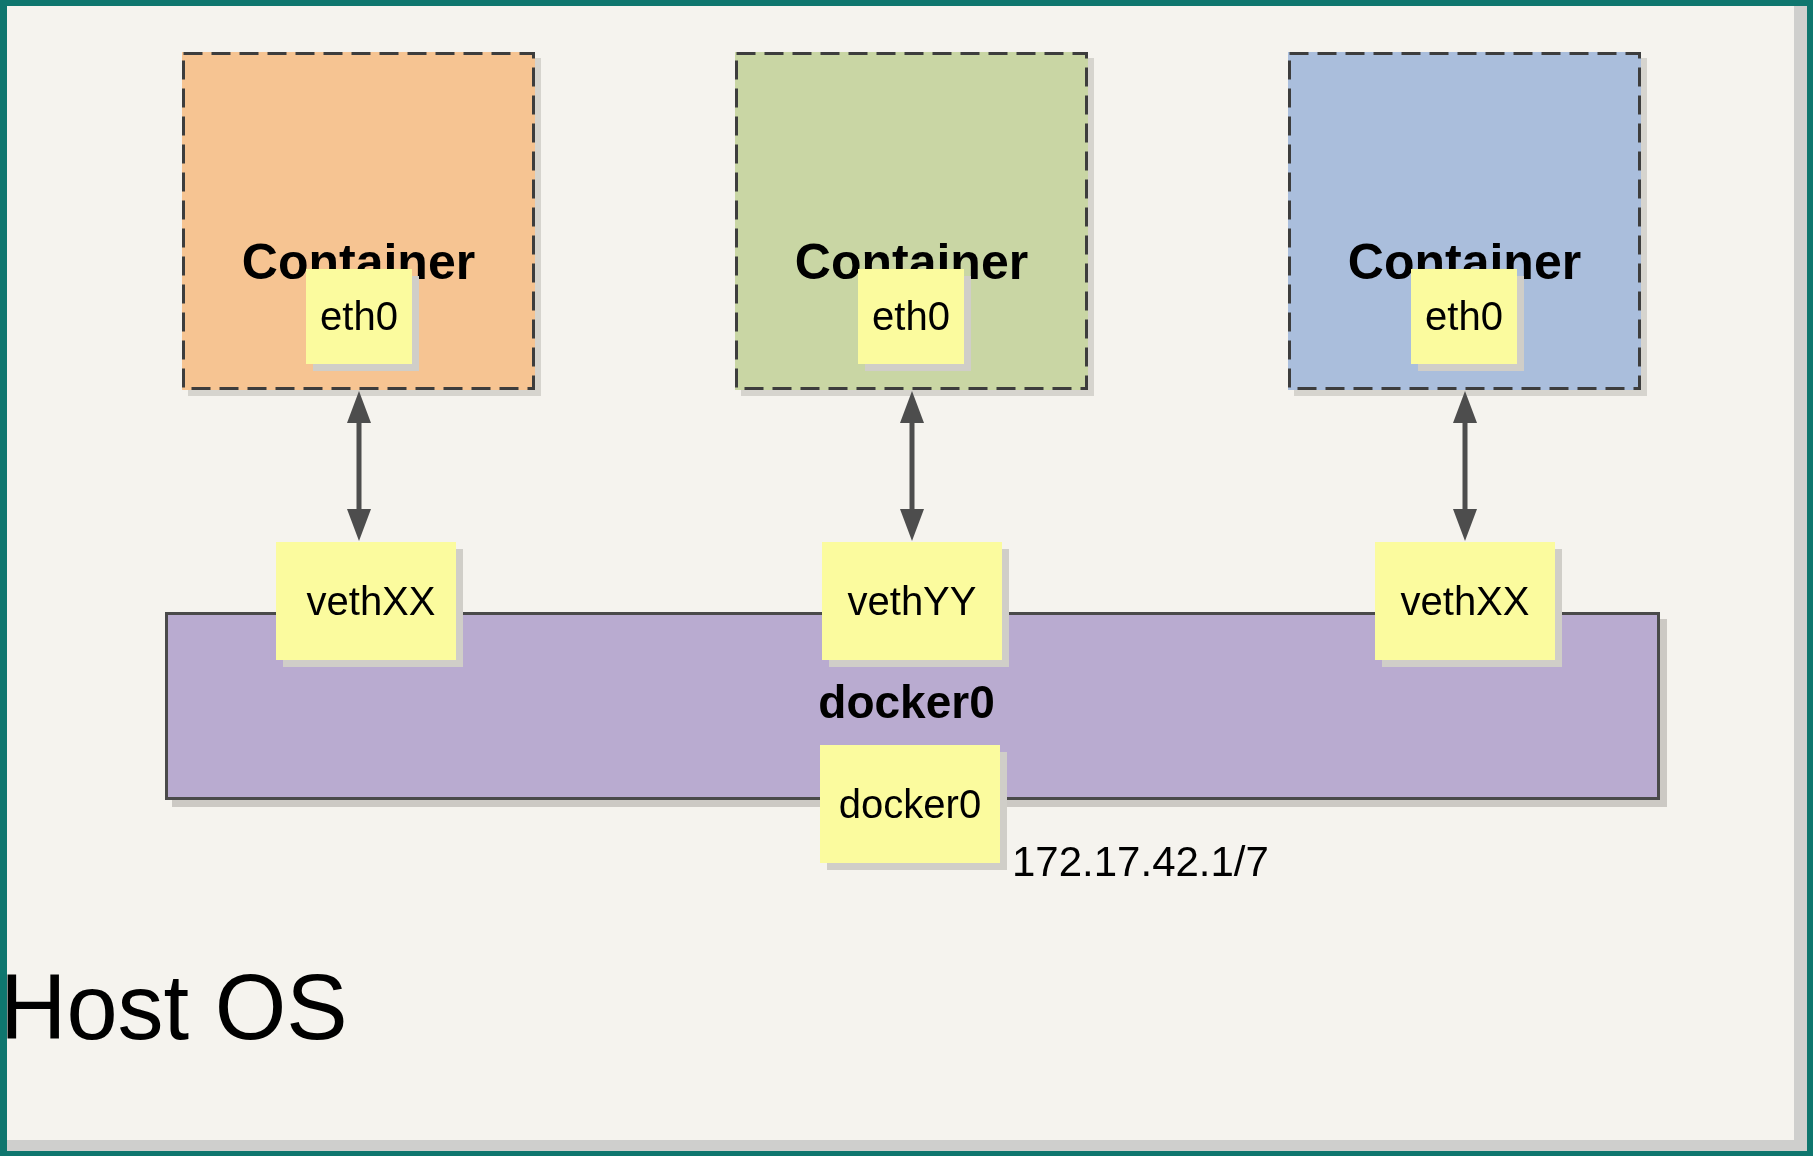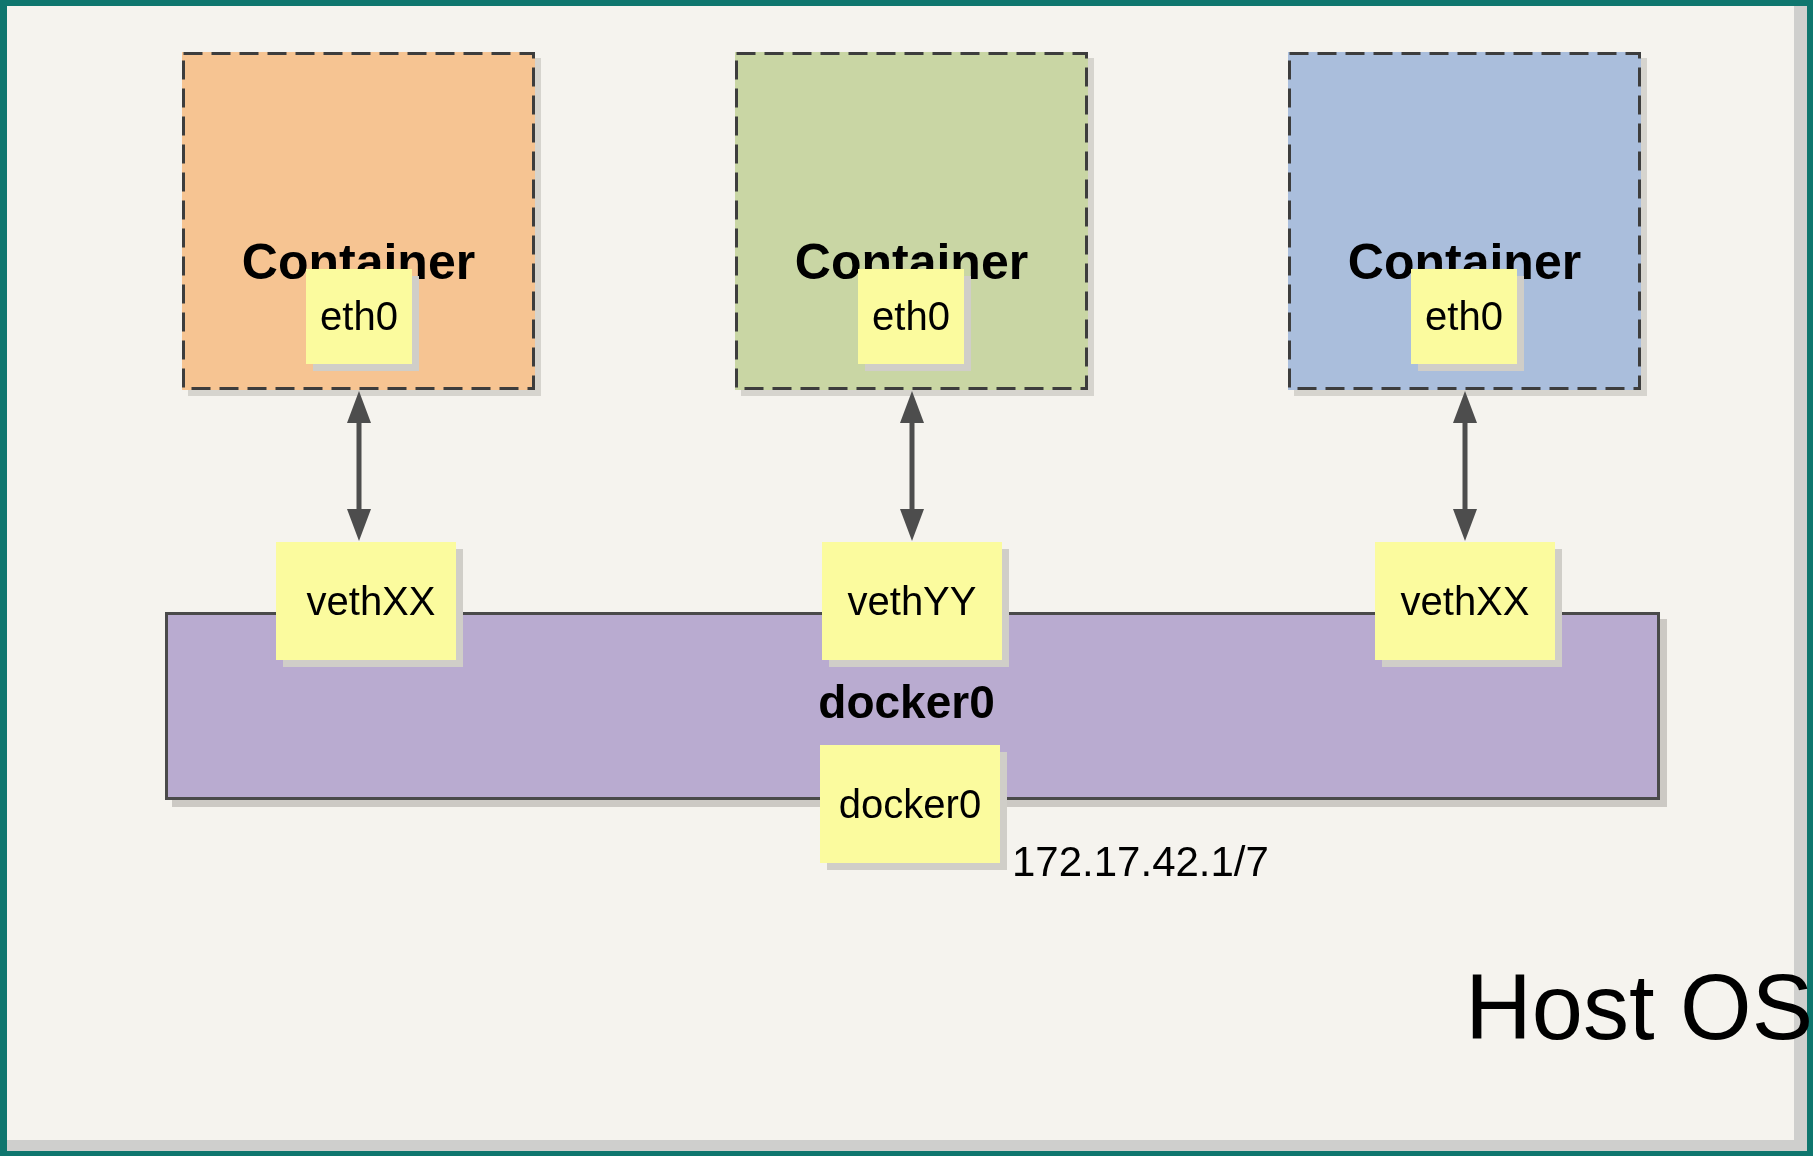--- a/index.html
+++ b/index.html
@@ -67,21 +67,21 @@
     font-size:46px; font-weight:bold; line-height:52px;
     z-index:3;
   }
   .ip-label {
     position:absolute; left:1012px; top:838px;
     font-size:42px; line-height:48px;
     z-index:3;
   }
   .host-label {
     position:absolute; left:0; right:0; top:954px;
-    text-align:right;
+    text-align:left;
     font-size:92px; line-height:106px;
     z-index:2;
   }
 </style>
 </head>
 <body>
 
 <div class="canvas">
   <div class="sheet-shadow"></div>
   <div class="page"></div>

